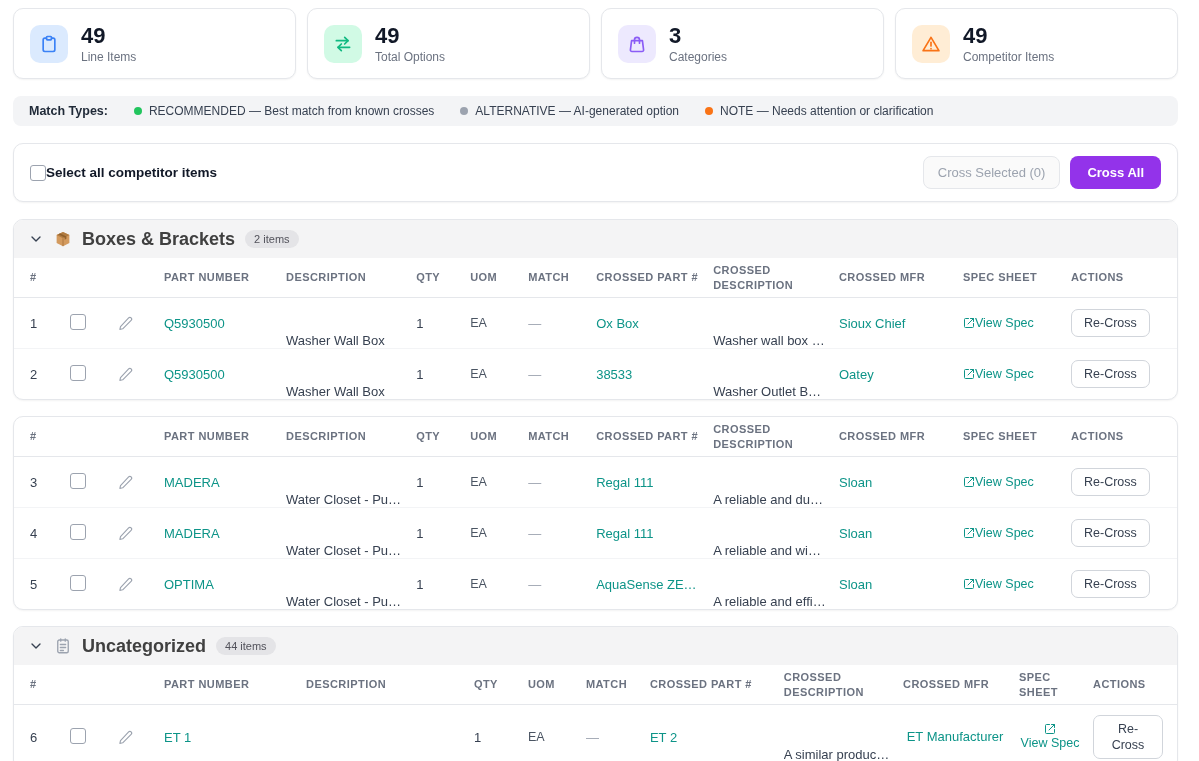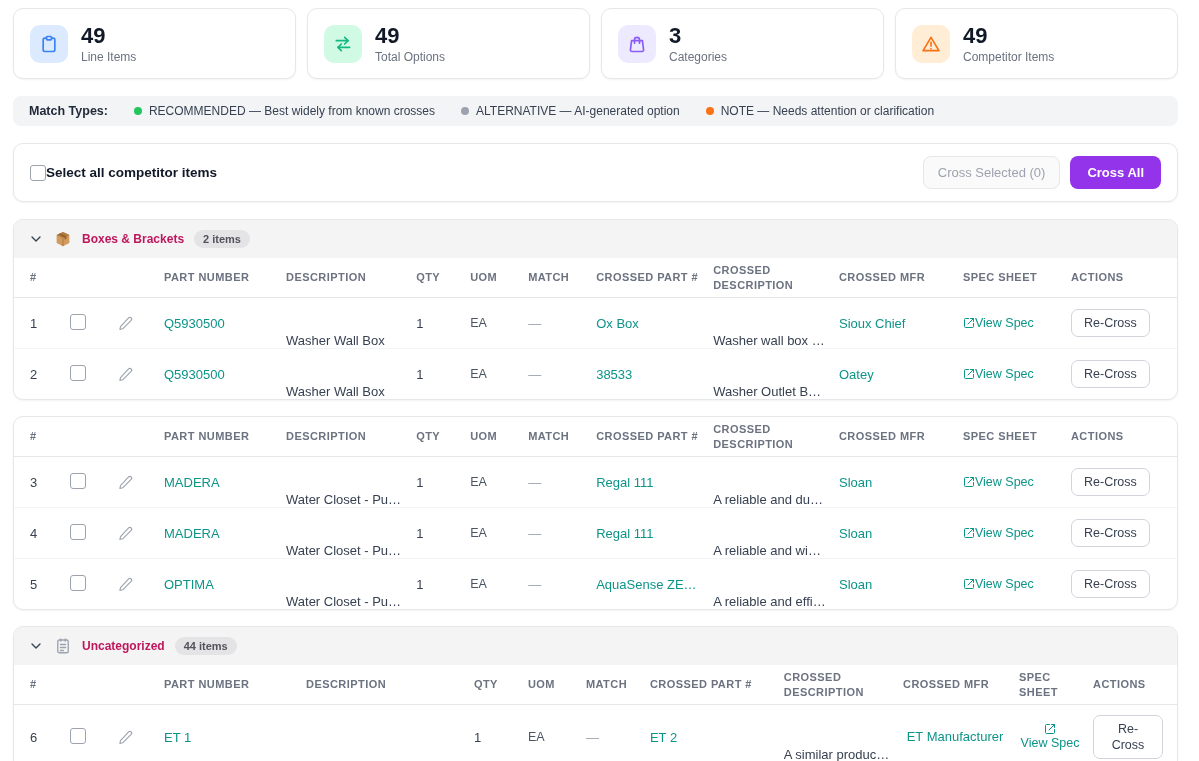--- a/index.html
+++ b/index.html
@@ -36,22 +36,22 @@
   .btn-ghost { padding:8px 14px; border:1px solid #e5e7eb; background:#fafafa; color:#9ca3af; border-radius:8px; font-size:13px; font-family:inherit; cursor:default; }
   .btn-primary { padding:0 17px; background:var(--accent); color:#ffffff; border:none; border-radius:8px; font-size:13px; font-weight:600; font-family:inherit; cursor:pointer; }
 
   
   .section { margin-bottom:16px; overflow:hidden; }
   .section-header { display:flex; align-items:center; gap:10px; padding:8px 14px; background:#f4f4f5; min-height:38px; cursor:pointer; }
   .chevron { display:flex; color:#374151; }
   .chevron svg { width:16px; height:16px; }
   .section-icon { display:flex; }
   .section-icon svg { width:18px; height:18px; }
-  .section-title { font-size:12px; font-weight:700; color:#be185d; }
-  .section-count { background:#e4e4e7; color:#52525b; font-size:11px; padding:3px 9px; border-radius:999px; font-weight:700; }
+  .section-title { font-size:18px; font-weight:700; color:#404040; }
+  .section-count { background:#e4e4e7; color:#52525b; font-size:11px; padding:3px 9px; border-radius:999px; font-weight:400; }
 
   .grid { display:grid; column-gap:12px; align-items:center; padding:0 14px 0 16px;
     grid-template-columns:28px 36px 34px 110px 1.35fr 42px 46px 56px 1.2fr 1.3fr 112px 96px 92px; }
   .compact .grid { grid-template-columns:28px 36px 34px 130px 1.6fr 42px 46px 52px 1.25fr 1.1fr 104px 62px 70px; }
 
   .thead { min-height:40px; border-bottom:1px solid #e5e7eb; }
   .hcell { font-size:11px; font-weight:700; letter-spacing:.04em; color:#6b7280; white-space:normal; line-height:1.3; }
   .row { min-height:45px; border-bottom:1px solid #f3f4f6; font-size:13px; color:#374151; }
   .rows .row:last-child { border-bottom:none; }
   .compact .row { min-height:64px; }
@@ -129,21 +129,21 @@
       <div class="stat-label">Competitor Items</div>
     </div>
   </div>
     </div>
 
   <div class="legend">
     <span class="legend-label">Match Types:</span>
     <span class="legend-items">
         <span class="legend-item">
     <span class="dot" style="background: rgb(34, 197, 94);"></span>
-    <span class="legend-text">RECOMMENDED — Best widely from known crosses</span>
+    <span class="legend-text">RECOMMENDED — Best match from known crosses</span>
   </span>
         <span class="legend-item">
     <span class="dot" style="background: rgb(156, 163, 175);"></span>
     <span class="legend-text">ALTERNATIVE — AI-generated option</span>
   </span>
         <span class="legend-item">
     <span class="dot" style="background: rgb(249, 115, 22);"></span>
     <span class="legend-text">NOTE — Needs attention or clarification</span>
   </span>
       </span>

